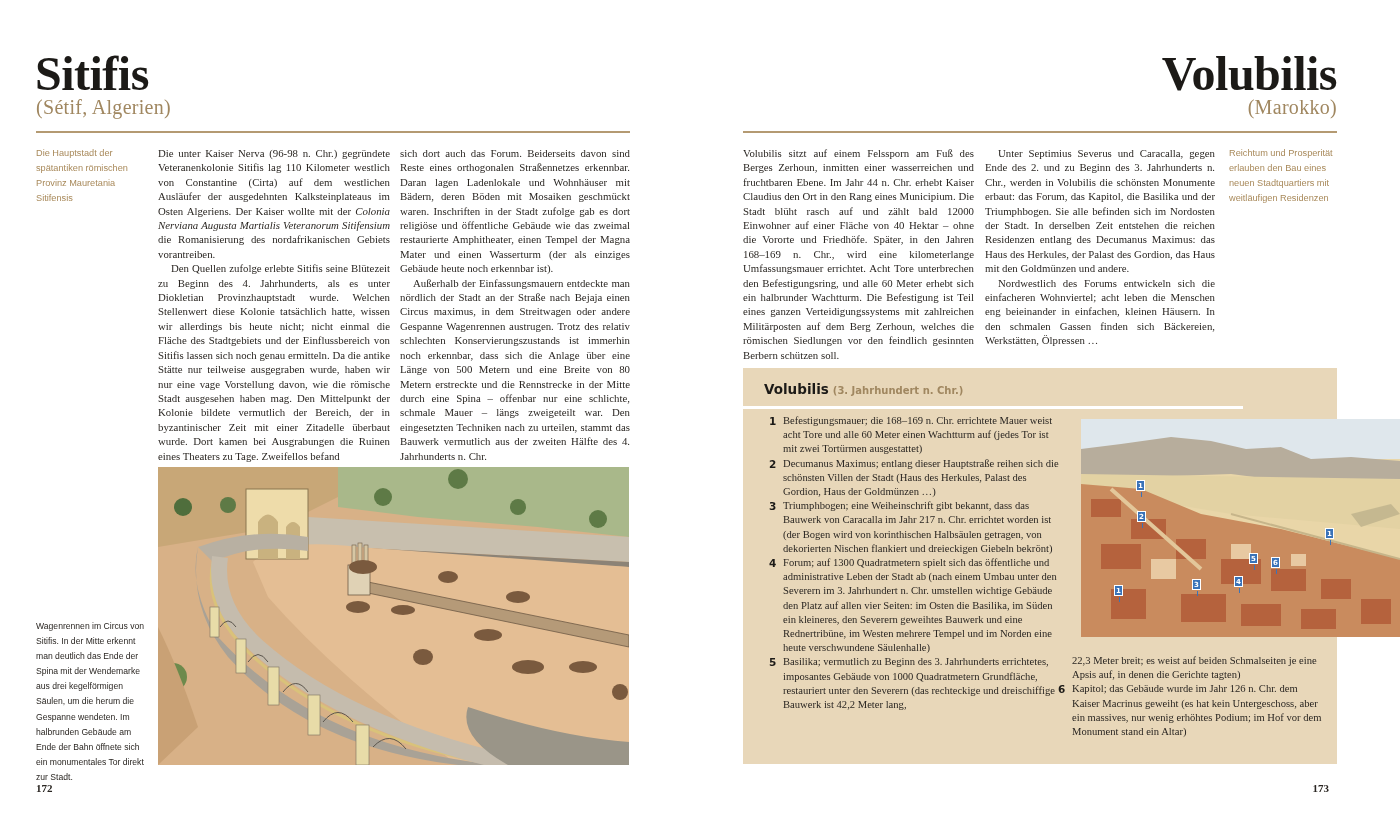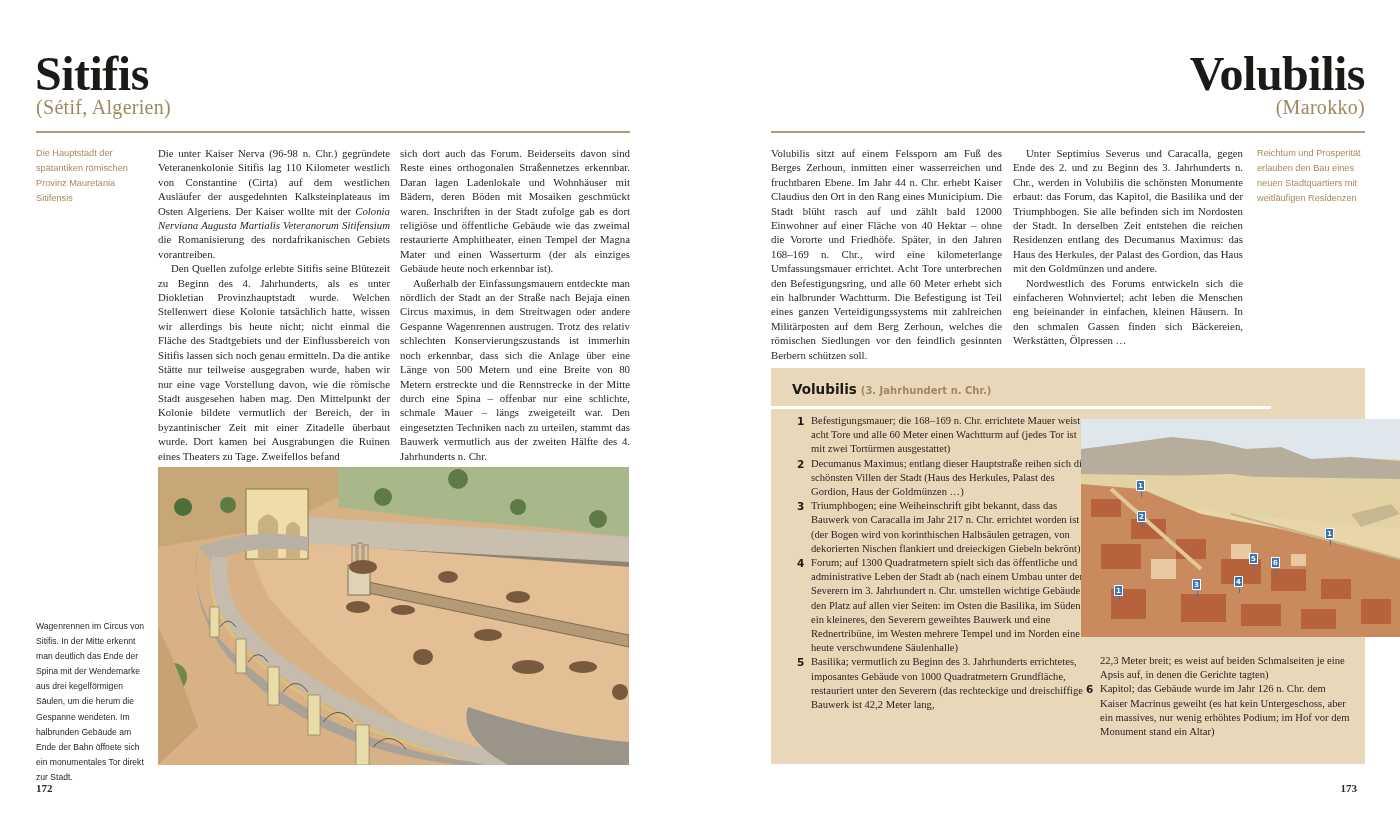--- a/index.html
+++ b/index.html
@@ -1,20 +1,20 @@
 <!DOCTYPE html>
 <html><head>
 <meta charset="utf-8">
 <style>
   * { box-sizing: border-box; margin: 0; padding: 0; }
   html, body { width: 1400px; height: 829px; background: #ffffff; overflow: hidden; }
   body { position: relative; font-family: "DejaVu Serif", "Liberation Serif", serif; color: #2a2622; }
   .page { position: absolute; top: 0; height: 829px; padding-left: 32px; }
   .page-left { left: 0; width: 700px; }
-  .page-right { left: 700px; width: 700px; }
+  .page-right { left: 672px; width: 700px; }
 
   .title { position: absolute; font-family: "Liberation Serif", serif; font-size: 48px; font-weight: bold; color: #1c1a17; letter-spacing: -0.5px; line-height: 1; }
   .subtitle { position: absolute; font-family: "Liberation Serif", serif; font-size: 20px; color: #a08760; letter-spacing: 0.3px; }
   .rule { position: absolute; height: 1.5px; background: #b49a72; }
 
   .margin-note { position: absolute; font-family: "Liberation Sans", sans-serif; font-size: 9.2px; line-height: 15px; color: #a8895a; }
   .caption { position: absolute; font-family: "Liberation Sans", sans-serif; font-size: 8.6px; line-height: 15.1px; color: #2a2622; margin-top: 8px; }
 
   .col { position: absolute; font-family: "Liberation Serif", serif; font-size: 10.8px; line-height: 14.4px; text-align: justify; hyphens: manual; color: #2a2622; }
   .col p { text-indent: 0; }

